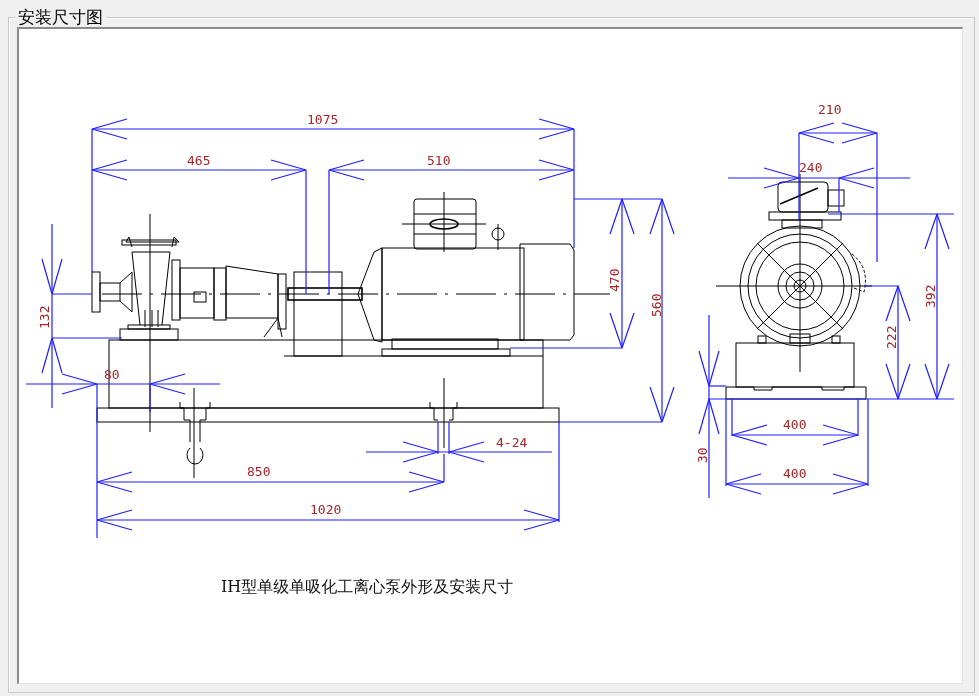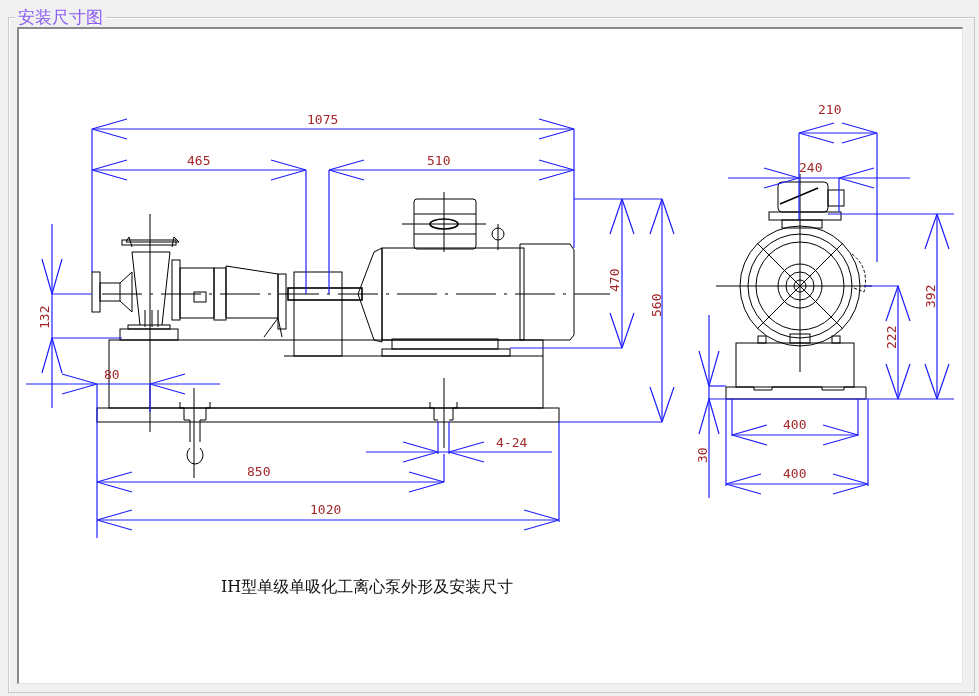--- a/index.html
+++ b/index.html
@@ -1,18 +1,18 @@
 <!DOCTYPE html>
 <html><head>
 <meta charset="utf-8">
 <style>
   html, body { margin:0; padding:0; }
   body { width:979px; height:696px; background:#f0f0f0; position:relative; overflow:hidden; font-family:"DejaVu Sans", sans-serif; }
   .groupbox { position:absolute; left:8px; top:17px; width:965px; height:674px; border:1px solid #c8c8c8; box-shadow: inset 1px 1px 0 #fff; }
-  .group-title { position:absolute; left:15px; top:7px; background:#f0f0f0; color:#8b5cf6; font-size:17px; padding:0 3px; line-height:20px; font-family:"DejaVu Sans", sans-serif; }
+  .group-title { position:absolute; left:15px; top:7px; background:#f0f0f0; color:#000000; font-size:17px; padding:0 3px; line-height:20px; font-family:"DejaVu Sans", sans-serif; }
   .canvas { position:absolute; left:17px; top:27px; width:946px; height:657px; background:#fff; border-top:2px solid #8a8a8a; border-left:2px solid #8a8a8a; border-right:1px solid #e4e4e4; border-bottom:1px solid #e4e4e4; box-sizing:border-box; overflow:hidden; }
   svg { position:absolute; left:0; top:0; }
   .dim { stroke:#1f1fff; stroke-width:1.2; fill:none; }
   .obj { stroke:#000; stroke-width:1; fill:none; }
   .obj2 { stroke:#000; stroke-width:1.6; fill:none; }
   .dimtxt { fill:#a5272a; font-family:"DejaVu Sans Mono", monospace; font-size:13px; }
   .caption { fill:#111; font-family:"DejaVu Serif", serif; font-size:16px; }
 </style>
 </head>
 <body>

